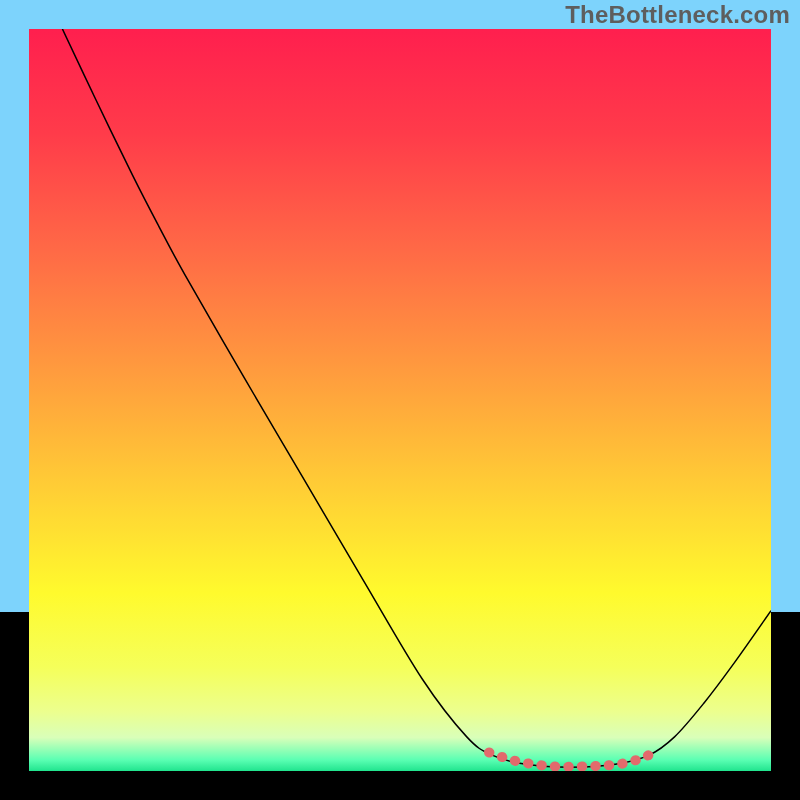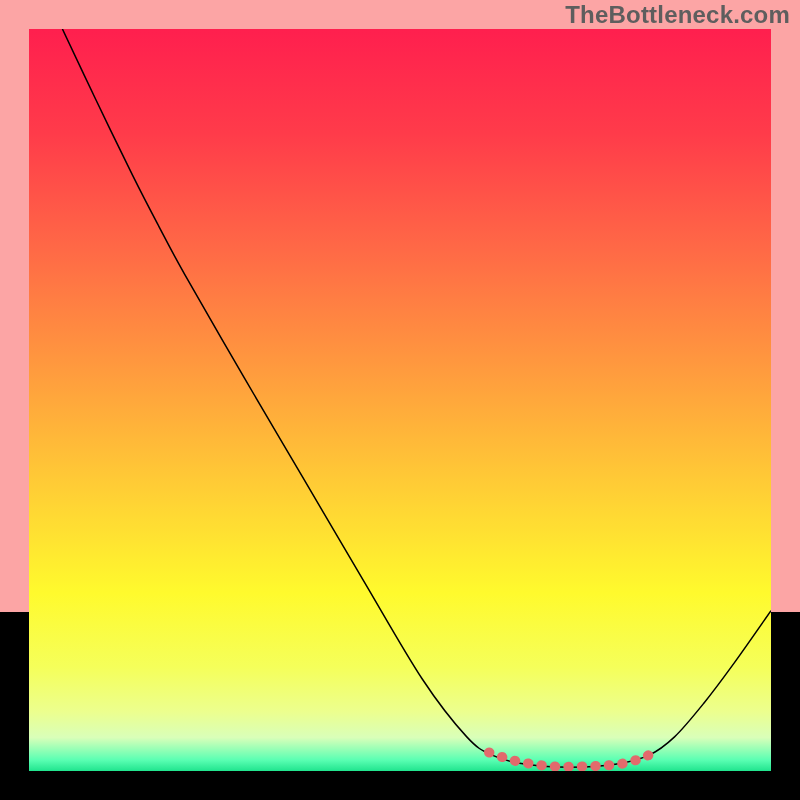--- a/index.html
+++ b/index.html
@@ -8,21 +8,21 @@
     width: 800px;
     height: 800px;
     background: #000;
     overflow: hidden;
     font-family: Arial, Helvetica, sans-serif;
   }
   .frame {
     position: relative;
     width: 800px;
     height: 612px;
-    background: #fca5a5;
+    background: #7dd3fc;
   }
   .watermark {
     position: absolute;
     top: 1px;
     right: 10px;
     font-size: 24px;
     font-weight: bold;
     color: #5e5e5e;
     letter-spacing: 0.2px;
     z-index: 5;

